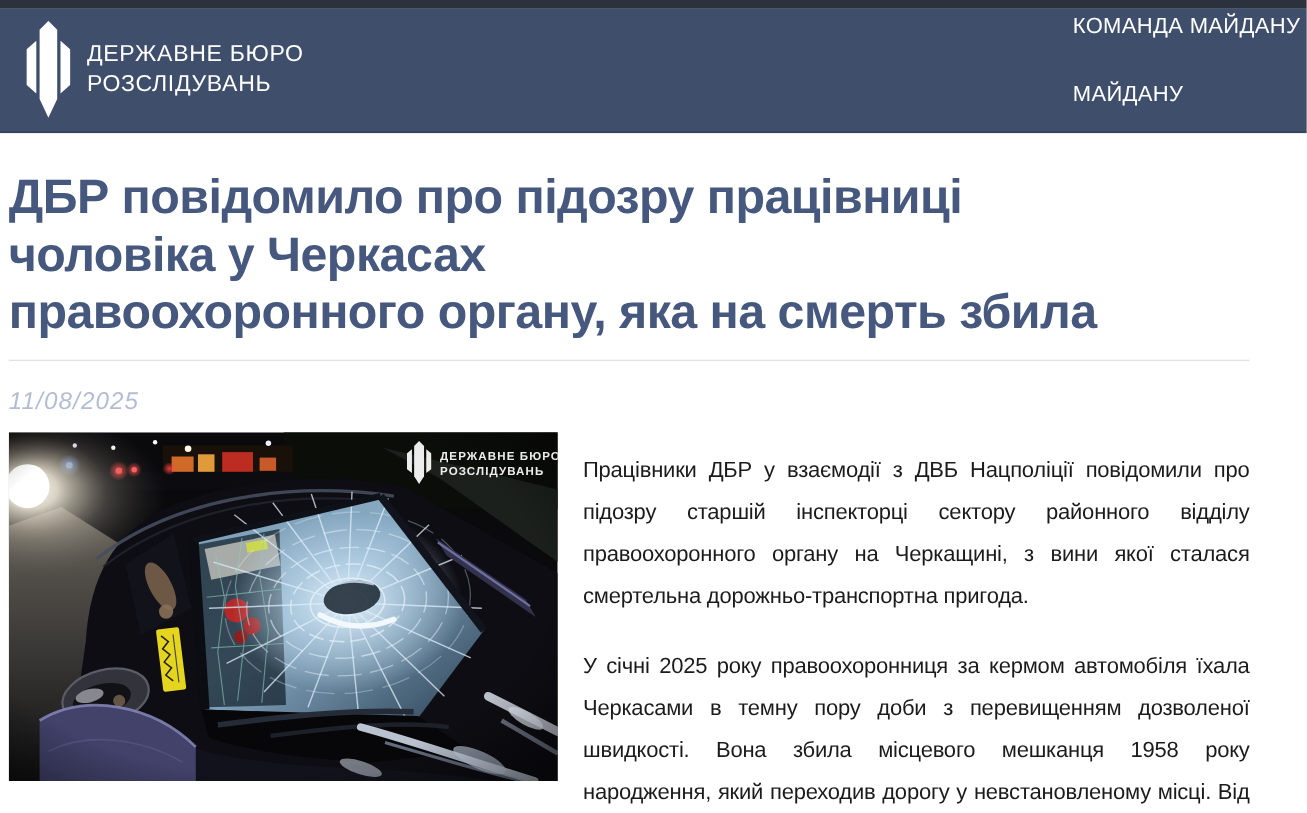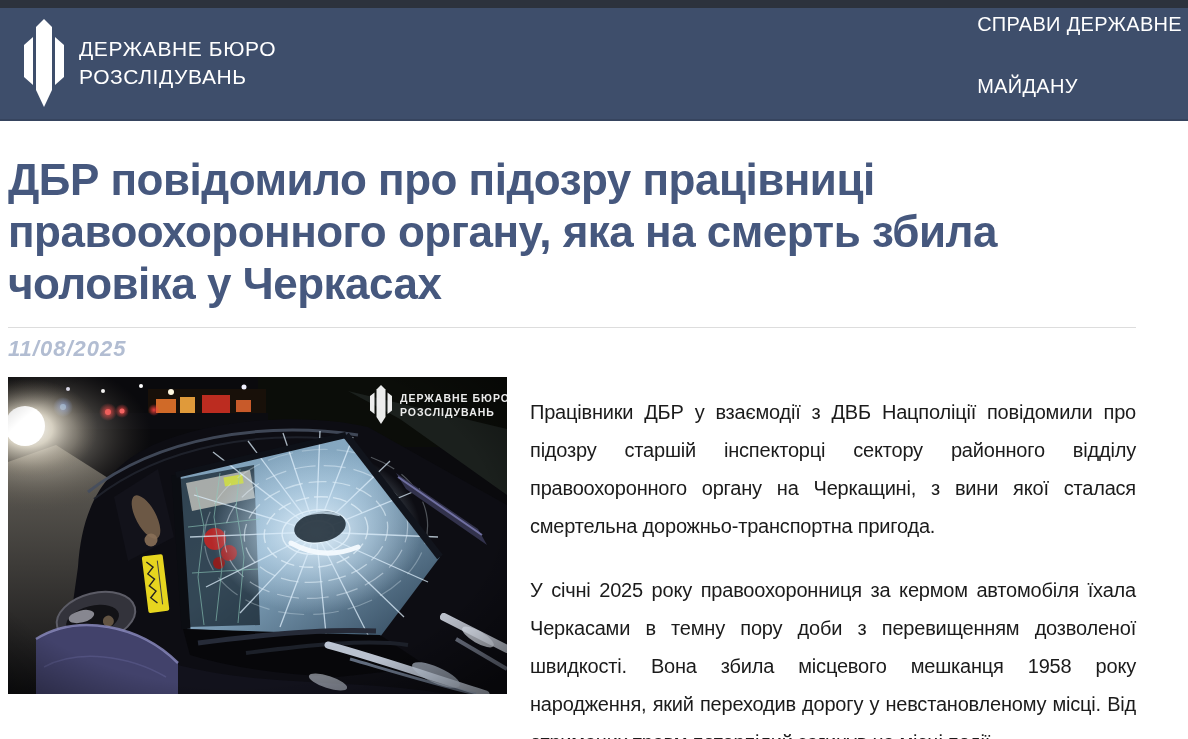--- a/index.html
+++ b/index.html
@@ -43,22 +43,22 @@
     font-size:44px; line-height:52px; font-weight:700;
     letter-spacing:-.5px;
     color:var(--title-color,#46587e);
   }
   .title span { display:block; }
   .divider {
     border:none; border-top:1px solid var(--divider-color,#dddddd);
     margin:17px 0 0 0; width:1128px;
   }
   .date {
-    margin-top:8px;
-    font-size:22px; font-weight:700; font-style:italic;
+    margin-top:24px;
+    font-size:22px; font-weight:400; font-style:italic;
     letter-spacing:1px;
     color:var(--date-color,#b2bdd2);
   }
   .article-row { display:flex; margin-top:15px; align-items:flex-start; }
   .photo { margin:0; width:499px; height:317px; flex:none; }
   .photo svg { display:block; }
   .article-text {
     margin-left:23px; width:606px;
     font-size:20px; line-height:38px; letter-spacing:-.2px;
     color:var(--body-text-color,#1b1b1b);
@@ -83,30 +83,30 @@
       </g>
     </svg>
     <span class="logo-text">
       <span>ДЕРЖАВНЕ БЮРО</span>
       <span>РОЗСЛІДУВАНЬ</span>
     </span>
   </a>
   <nav class="nav">
     <a class="nav-item">ПРО БЮРО</a>
     <a class="nav-item">ДІЯЛЬНІСТЬ</a>
-    <a class="nav-item">СПРАВИ ДЕРЖАВНЕ</a>
+    <a class="nav-item">КОМАНДА МАЙДАНУ</a>
     <a class="nav-item">МАЙДАНУ</a>
   </nav>
 </header>
 
 <main class="main">
   <h1 class="title">
     <span>ДБР повідомило про підозру працівниці</span>
+    <span>чоловіка у Черкасах</span>
     <span>правоохоронного органу, яка на смерть збила</span>
-    <span>чоловіка у Черкасах</span>
   </h1>
 
   <hr class="divider">
 
   <div class="date">11/08/2025</div>
 
   <div class="article-row">
 
     <figure class="photo">
       <svg width="499" height="317" viewBox="0 0 499 317">

